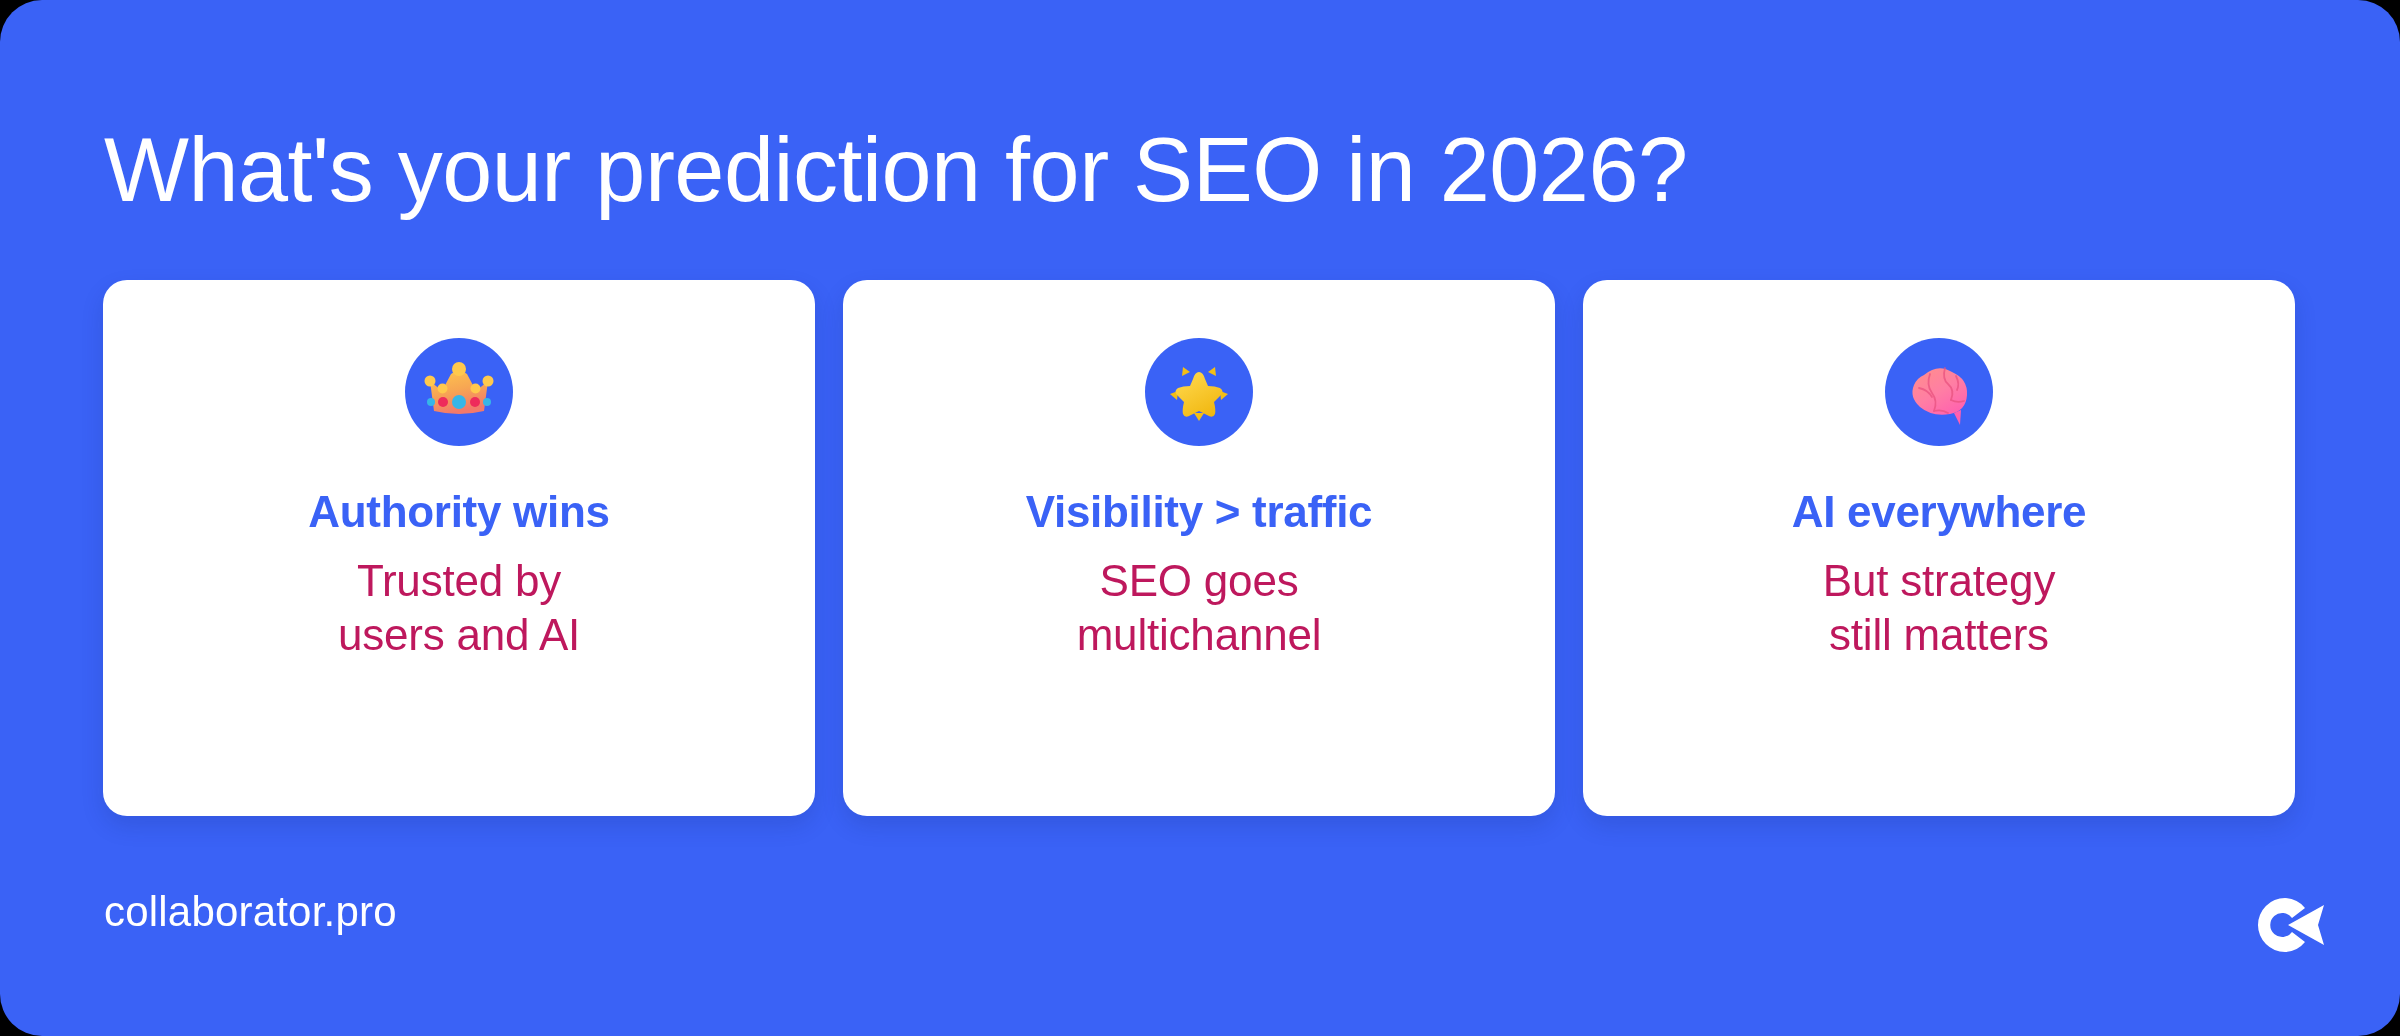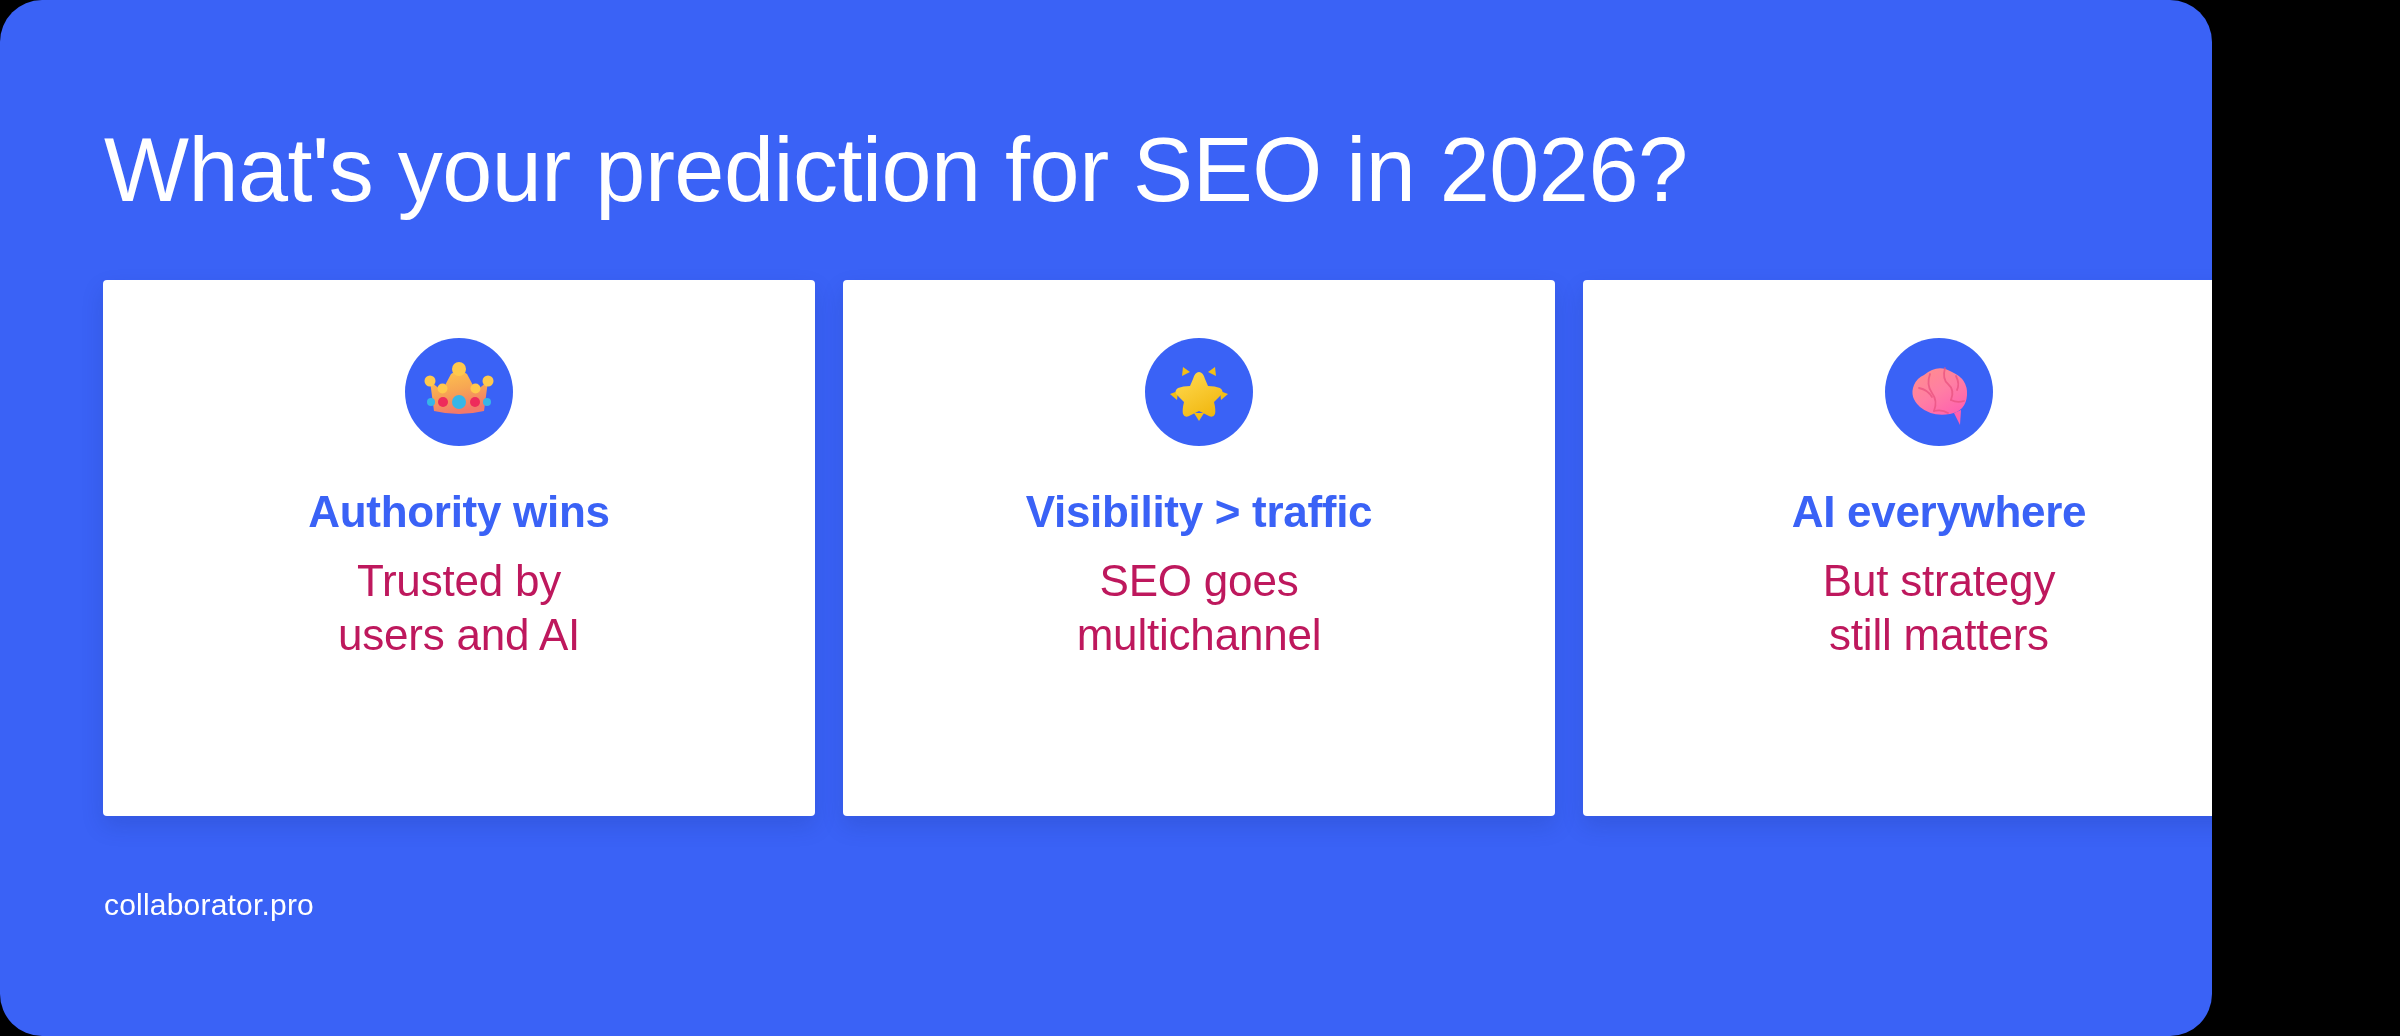--- a/index.html
+++ b/index.html
@@ -9,21 +9,21 @@
   }
   body {
     width: 2400px;
     height: 1036px;
     overflow: hidden;
     font-family: "Liberation Sans", sans-serif;
   }
 
   .poster {
     position: relative;
-    width: 2212px;
+    width: 2400px;
     height: 1036px;
     box-sizing: border-box;
     background: #3A62F6;
     border-radius: 42px;
     overflow: hidden;
   }
 
   
   .title {
     position: absolute;
@@ -45,21 +45,21 @@
     top: 280px;
     width: 2192px;
     height: 536px;
     display: flex;
     gap: 28px;
   }
 
   .card {
     flex: 1 1 0;
     background: #FFFFFF;
-    border-radius: 4px;
+    border-radius: 24px;
     box-shadow: 0 10px 22px rgba(20, 35, 110, 0.16);
     display: flex;
     flex-direction: column;
     align-items: center;
     box-sizing: border-box;
     padding-top: 58px;
   }
 
   .icon-badge {
     width: 108px;
@@ -93,21 +93,21 @@
     white-space: pre-line;
     letter-spacing: -0.2px;
   }
 
   
   .footer-domain {
     position: absolute;
     left: 104px;
     top: 888px;
     color: #FFFFFF;
-    font-size: 30px;
+    font-size: 42px;
     font-weight: 400;
     letter-spacing: 0.2px;
   }
 
   .footer-logo {
     position: absolute;
     left: 2252px;
     top: 894px;
     width: 76px;
     height: 62px;

